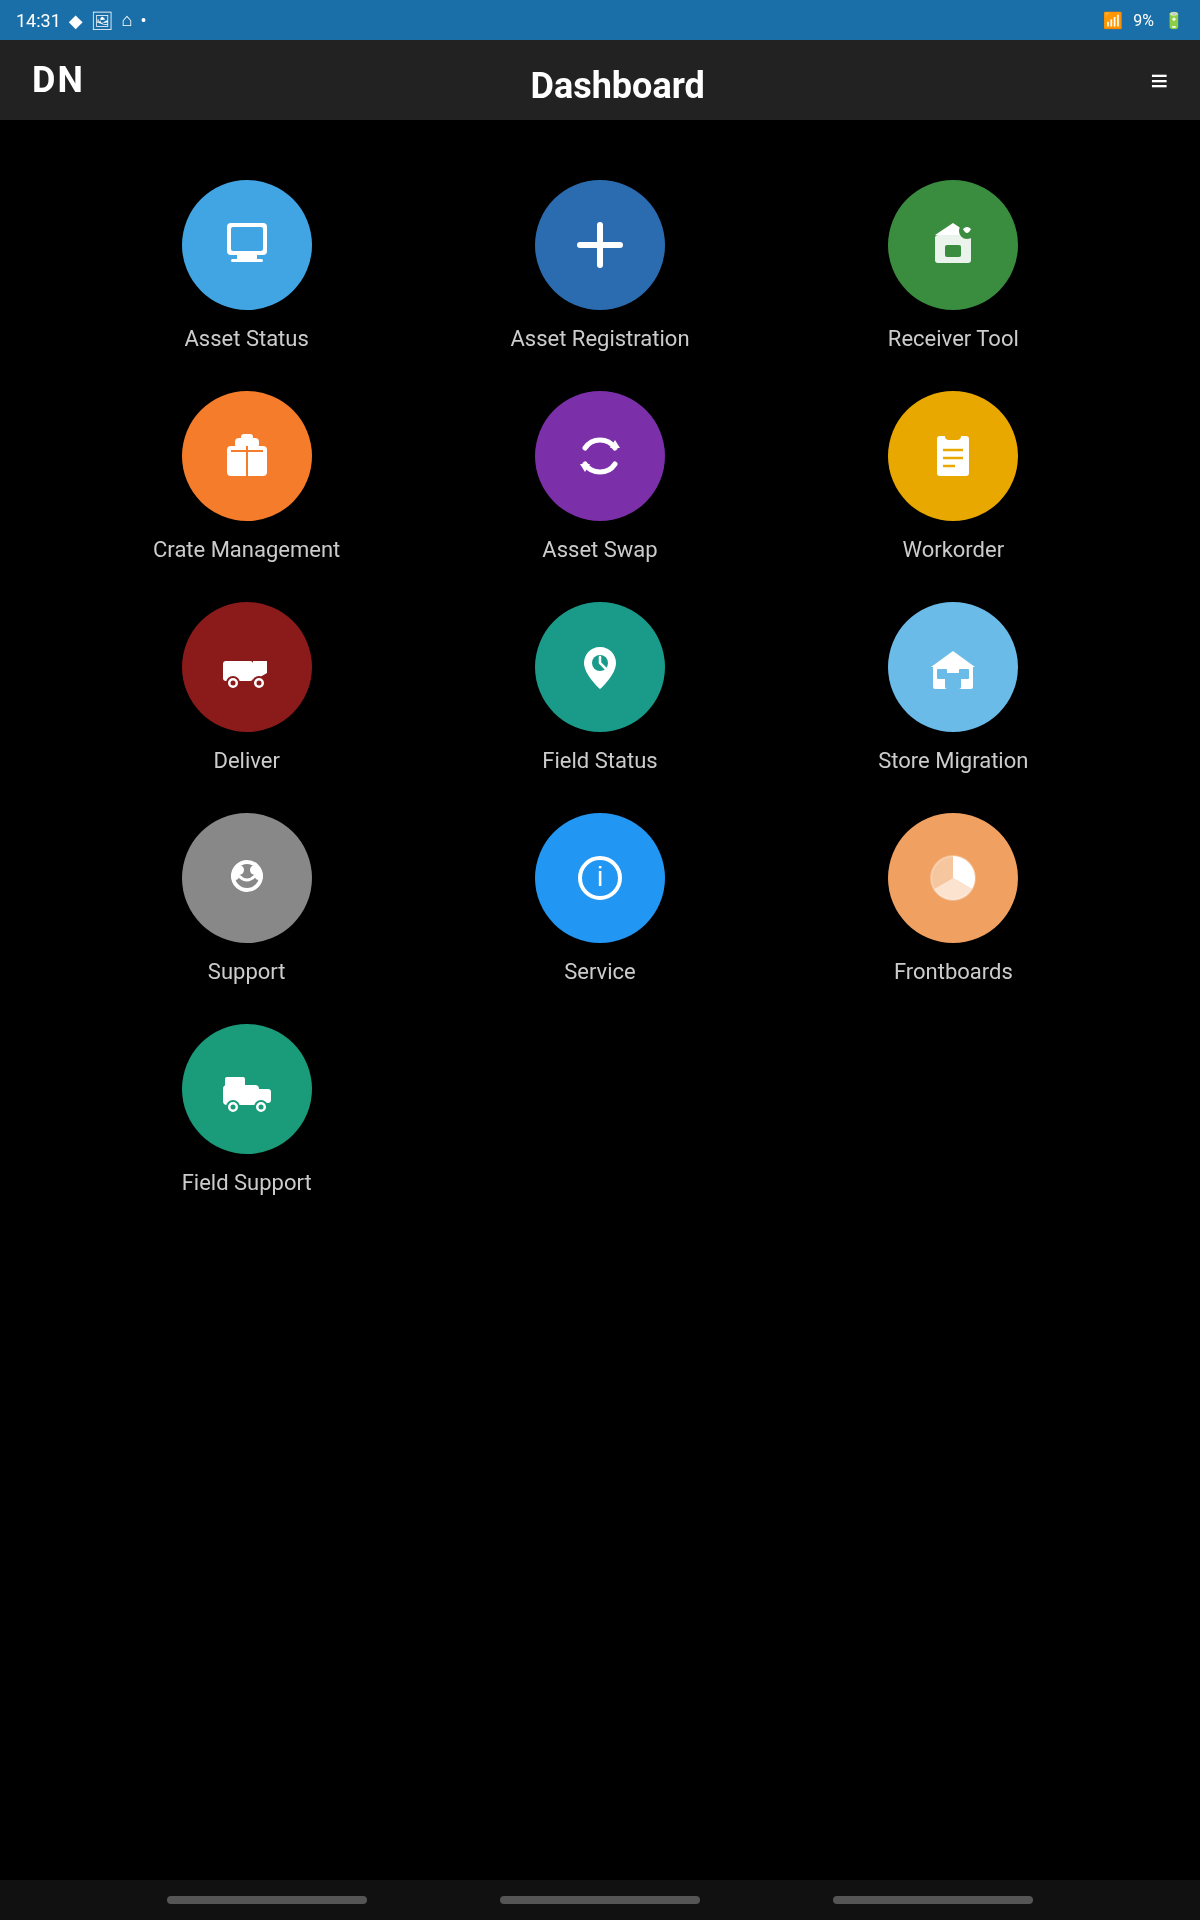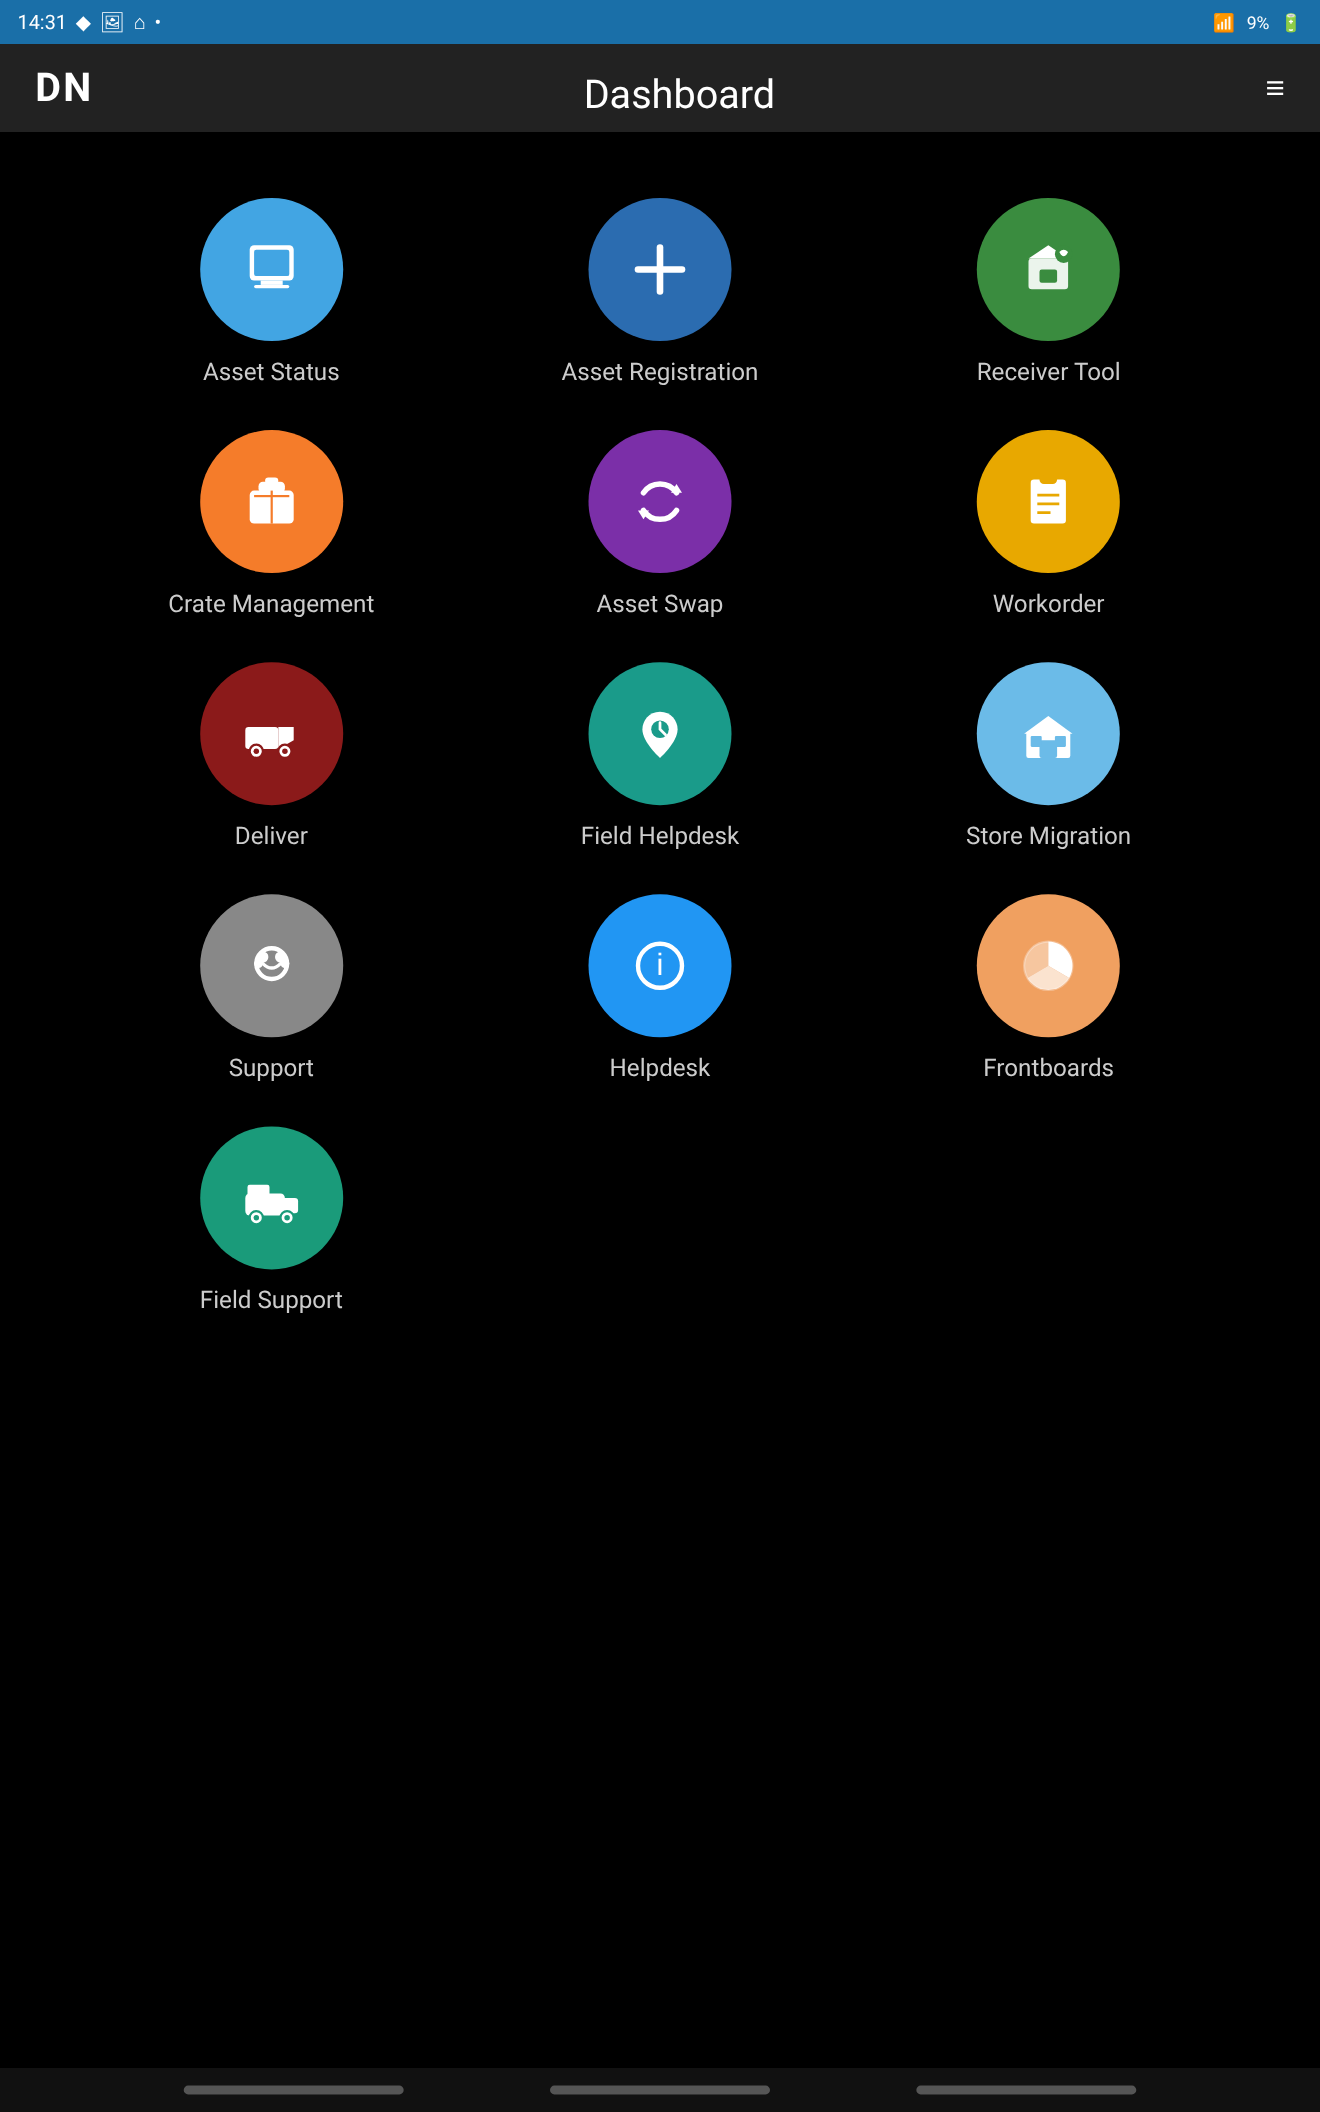--- a/index.html
+++ b/index.html
@@ -47,21 +47,21 @@
       padding: 11px 32px;
     }
     .topbar-logo {
       font-size: 36px;
       font-weight: bold;
       color: #fff;
       letter-spacing: 2px;
     }
     .topbar-title {
       font-size: 36px;
-      font-weight: 400;
+      font-weight: 700;
       color: #fff;
       margin-top: 12px;
     }
     .topbar-menu {
       font-size: 30px;
       color: #fff;
       cursor: pointer;
     }
 
     
@@ -239,21 +239,21 @@
       <span class="app-label">Deliver</span>
     </div>
     <div class="app-item">
       <div class="app-circle bg-teal">
         <svg width="60" height="60" viewBox="0 0 60 60" fill="white">
           <path d="M30 10 C20 10 14 18 14 26 C14 38 30 52 30 52 C30 52 46 38 46 26 C46 18 40 10 30 10Z" fill="white"></path>
           <circle cx="30" cy="26" r="8" fill="#1a9b8a"></circle>
           <path d="M30 20 L30 26 L35 31" stroke="white" stroke-width="2.5" fill="none" stroke-linecap="round"></path>
         </svg>
       </div>
-      <span class="app-label">Field Helpdesk</span>
+      <span class="app-label">Field Status</span>
     </div>
     <div class="app-item">
       <div class="app-circle bg-light-blue">
         <svg width="60" height="60" viewBox="0 0 60 60" fill="white">
           <rect x="10" y="28" width="40" height="24" rx="2" fill="white"></rect>
           <polygon points="8,30 30,14 52,30" fill="white"></polygon>
           <rect x="22" y="36" width="16" height="16" rx="2" fill="#6bbbe8"></rect>
           <rect x="14" y="32" width="10" height="10" rx="1" fill="#6bbbe8"></rect>
           <rect x="36" y="32" width="10" height="10" rx="1" fill="#6bbbe8"></rect>
         </svg>
@@ -273,21 +273,21 @@
       </div>
       <span class="app-label">Support</span>
     </div>
     <div class="app-item">
       <div class="app-circle bg-bright-blue">
         <svg width="60" height="60" viewBox="0 0 60 60" fill="white">
           <circle cx="30" cy="30" r="20" stroke="white" stroke-width="4" fill="none"></circle>
           <text x="30" y="38" text-anchor="middle" fill="white" font-size="28" font-family="Arial">i</text>
         </svg>
       </div>
-      <span class="app-label">Helpdesk</span>
+      <span class="app-label">Service</span>
     </div>
     <div class="app-item">
       <div class="app-circle bg-peach">
         <svg width="60" height="60" viewBox="0 0 60 60" fill="white">
           <circle cx="30" cy="30" r="22" fill="none" stroke="white" stroke-width="2" opacity="0.3"></circle>
           <path d="M30 30 L30 8 A22 22 0 0 1 49 41 Z" fill="white"></path>
           <path d="M30 30 L49 41 A22 22 0 0 1 11 41 Z" fill="white" opacity="0.7"></path>
           <path d="M30 30 L11 41 A22 22 0 0 1 30 8 Z" fill="white" opacity="0.4"></path>
         </svg>
       </div>

